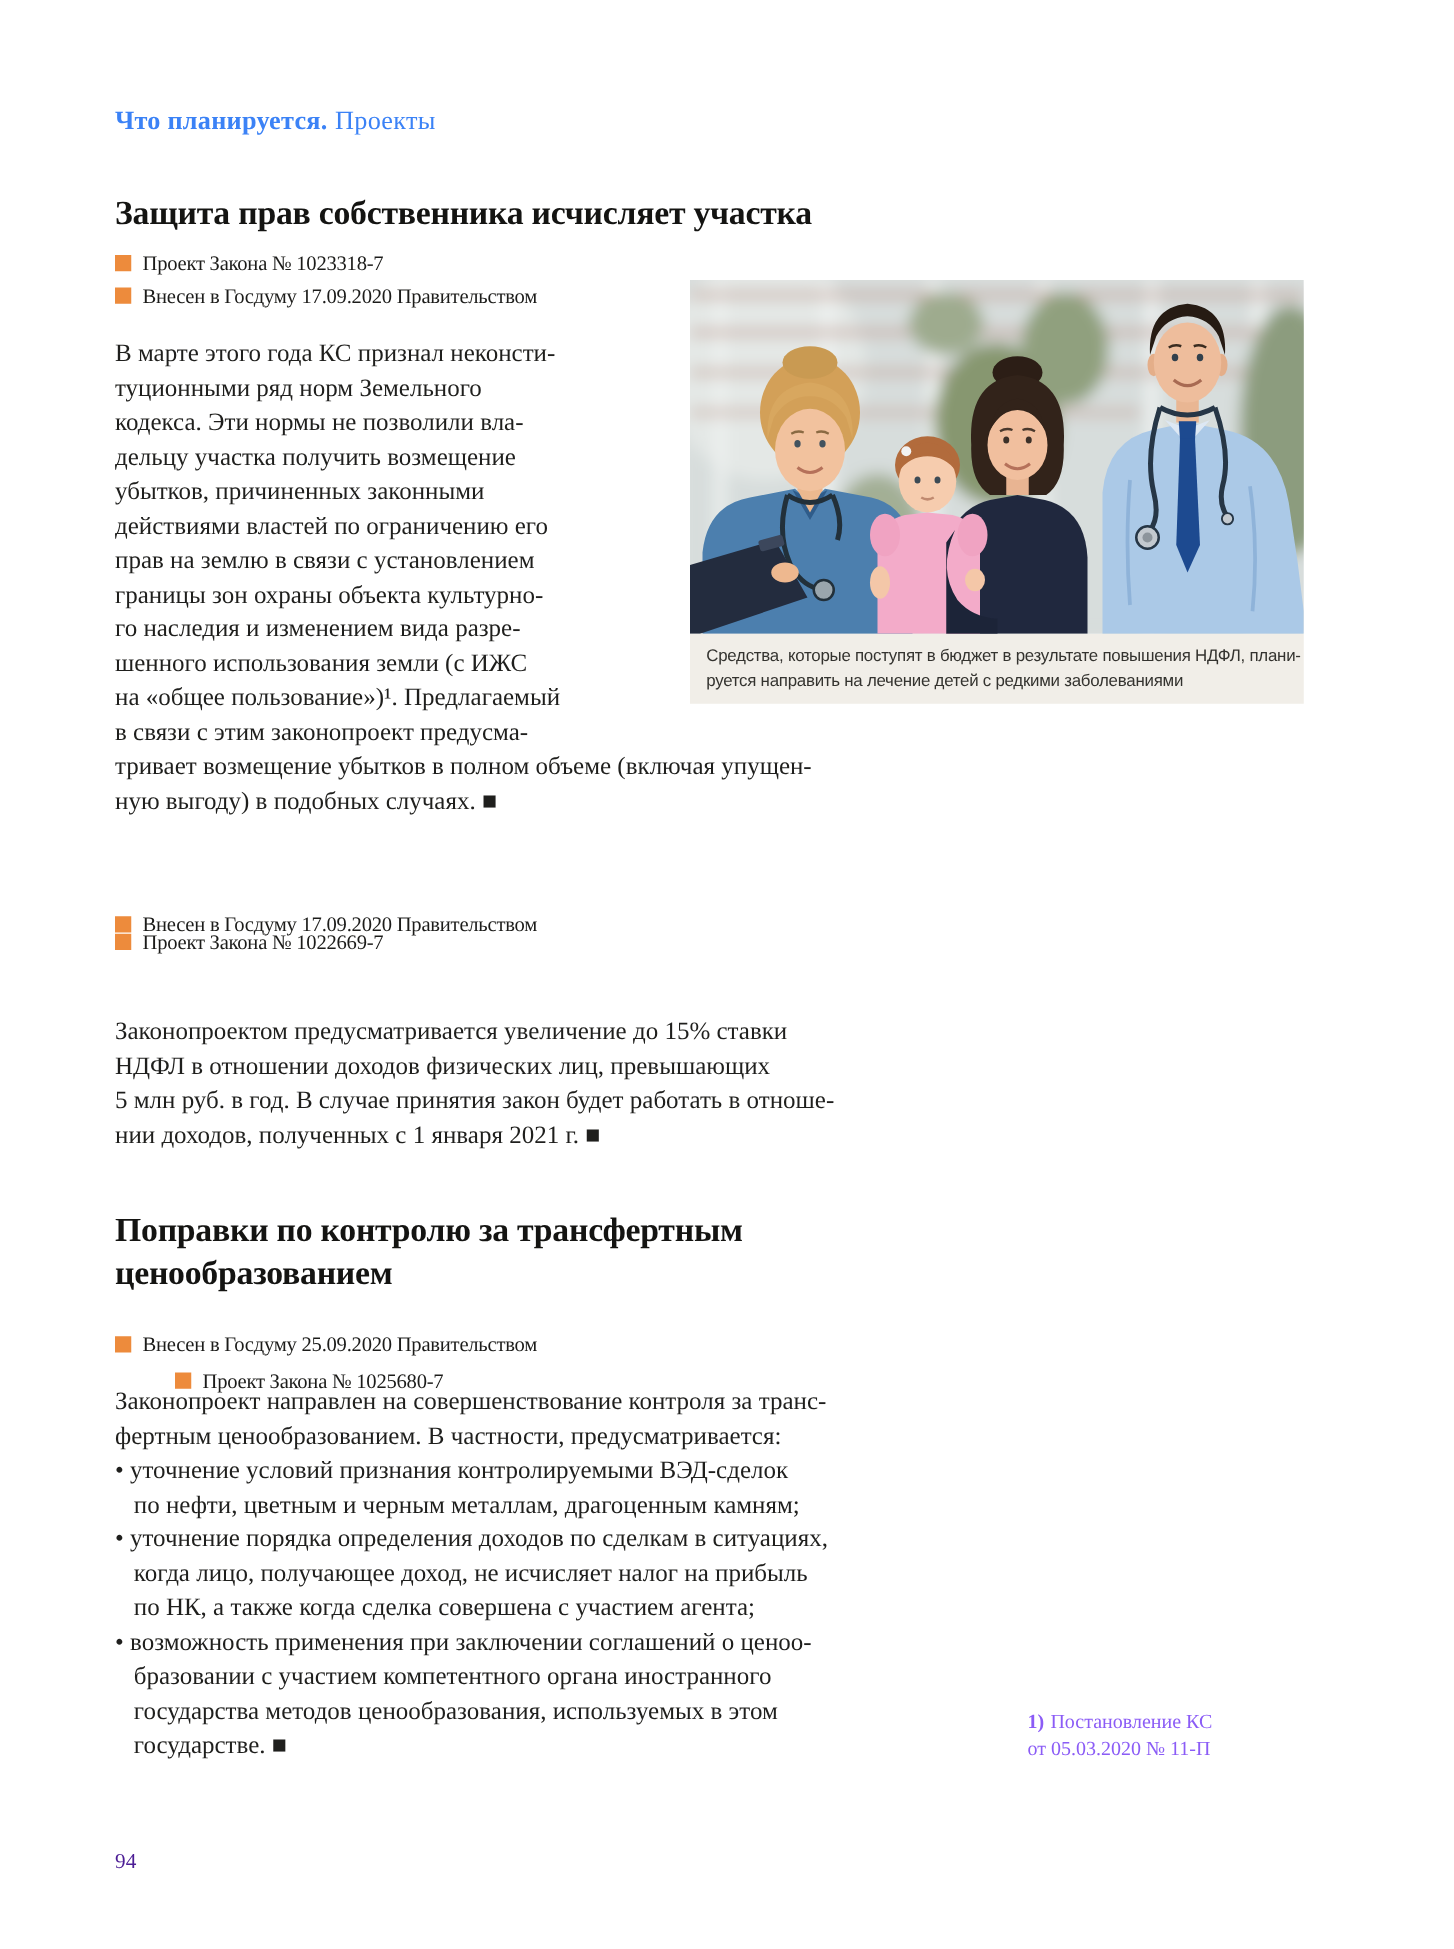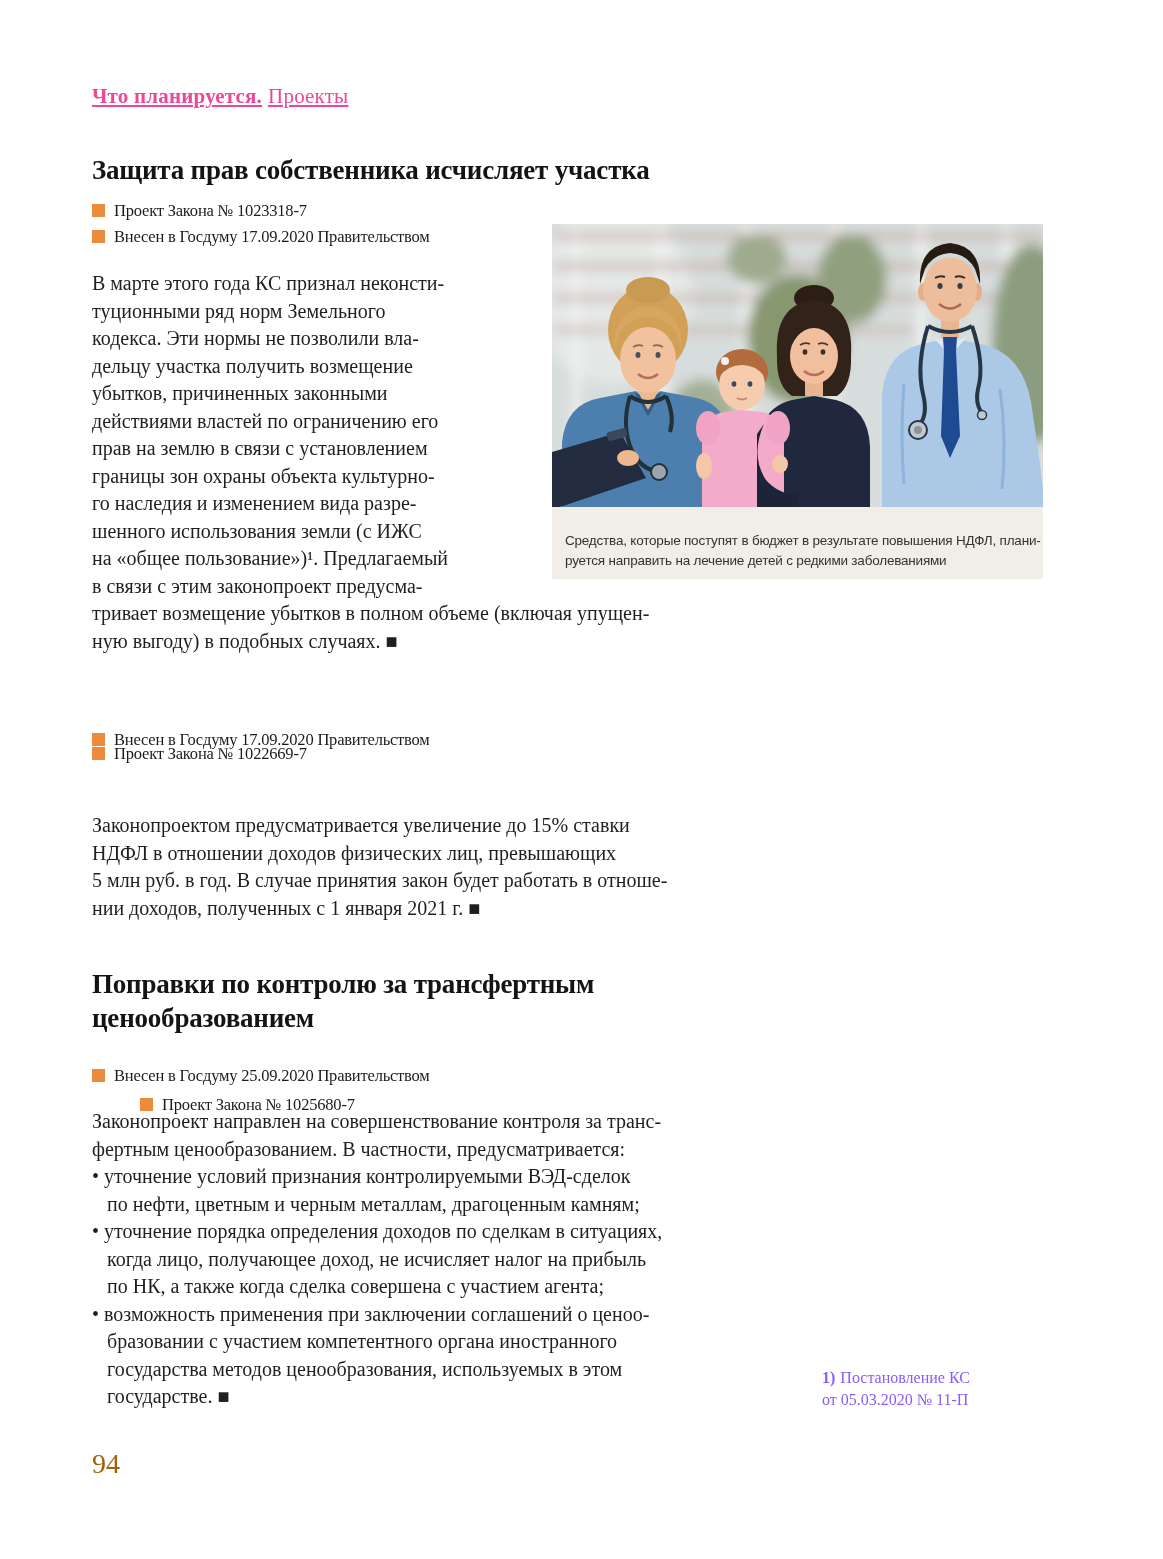--- a/index.html
+++ b/index.html
@@ -1,21 +1,21 @@
 <!DOCTYPE html>
 <html><head>
 <meta charset="utf-8">
 <style>
   html,body { margin:0; padding:0; background:#ffffff; }
   .page {
     position:relative; width:1163px; height:1559px; background:#ffffff;
     font-family:"Liberation Serif","DejaVu Serif",serif; color:#1f1f1d;
     overflow:hidden;
   }
-  .kicker { position:absolute; left:92px; top:84px; font-size:21px; color:#ec4899; letter-spacing:0.2px;text-decoration:underline; }
+  .kicker { position:absolute; left:92px; top:84px; font-size:21px; color:#3b82f6; letter-spacing:0.2px; }
   .kicker .bold { font-weight:bold; margin-right:6px; }
 
   .article-title {
     position:absolute; left:92px; font-size:27px; font-weight:bold; line-height:34px;
     color:#141412; letter-spacing:-0.2px; white-space:pre-line;
   }
   .t1 { top:153px; }
   .t2 { top:697px; }
   .t3 { top:967px; }
 
@@ -30,30 +30,30 @@
     position:absolute; left:92px; width:710px; font-size:20px; line-height:27.5px;
     color:#1f1f1d; white-space:pre; letter-spacing:0px;
   }
   .b1 { top:270px; }
   .b2 { top:812px; }
   .b3 { top:1108px; }
 
   .photo-figure { position:absolute; left:552px; top:224px; width:491px; }
   .photo-figure svg { display:block; }
   .photo-caption {
-    background:#F1EEE8; padding:24px 12px 9px 13px; box-sizing:border-box; width:491px;
+    background:#F1EEE8; padding:8px 12px 9px 13px; box-sizing:border-box; width:491px;
     font-family:"Liberation Sans","DejaVu Sans",sans-serif; font-size:13.5px; line-height:19.5px;
     color:#34332f; letter-spacing:-0.2px; white-space:pre;
   }
 
   .footnote { position:absolute; left:822px; top:1367px; font-size:16px; line-height:21.5px; color:#8b5cf6; }
   .footnote .fn-marker { font-weight:bold; margin-right:5px; }
   .footnote .fn-text { white-space:pre-line; }
 
-  .page-number { position:absolute; left:92px; top:1448px; font-size:28px; color:#a16207; }
+  .page-number { position:absolute; left:92px; top:1479px; font-size:17px; color:#4c1d95; }
 </style>
 </head>
 <body>
 
 <div class="page">
 
   <div class="kicker">
     <span class="bold">Что планируется.</span><span>Проекты</span>
   </div>
 

